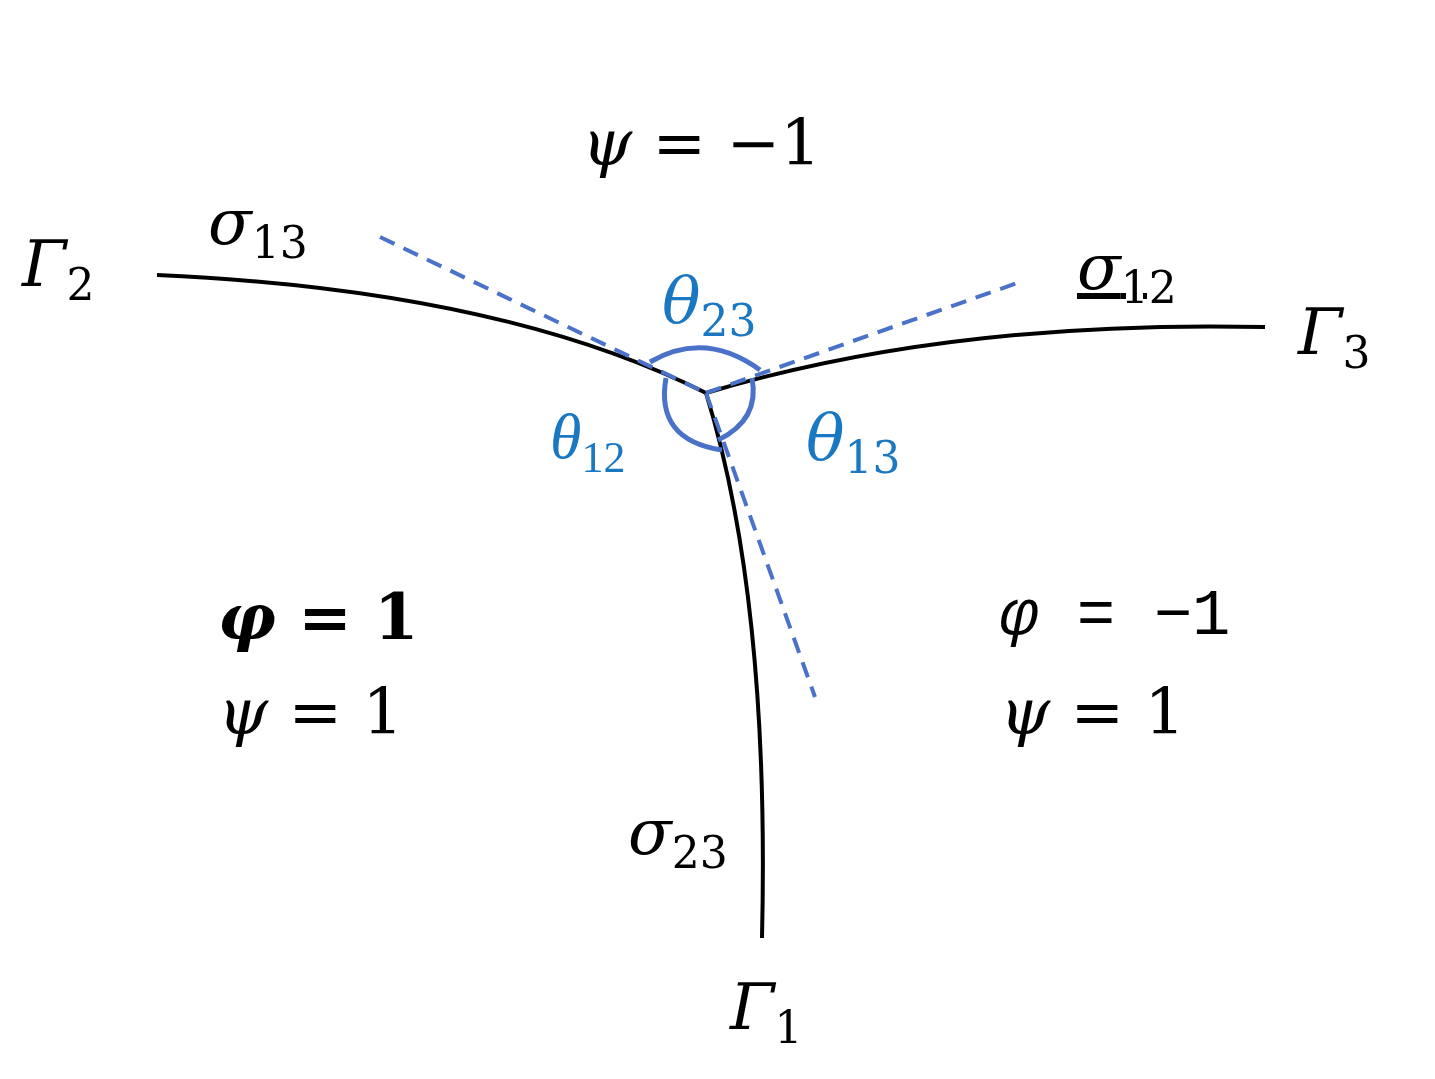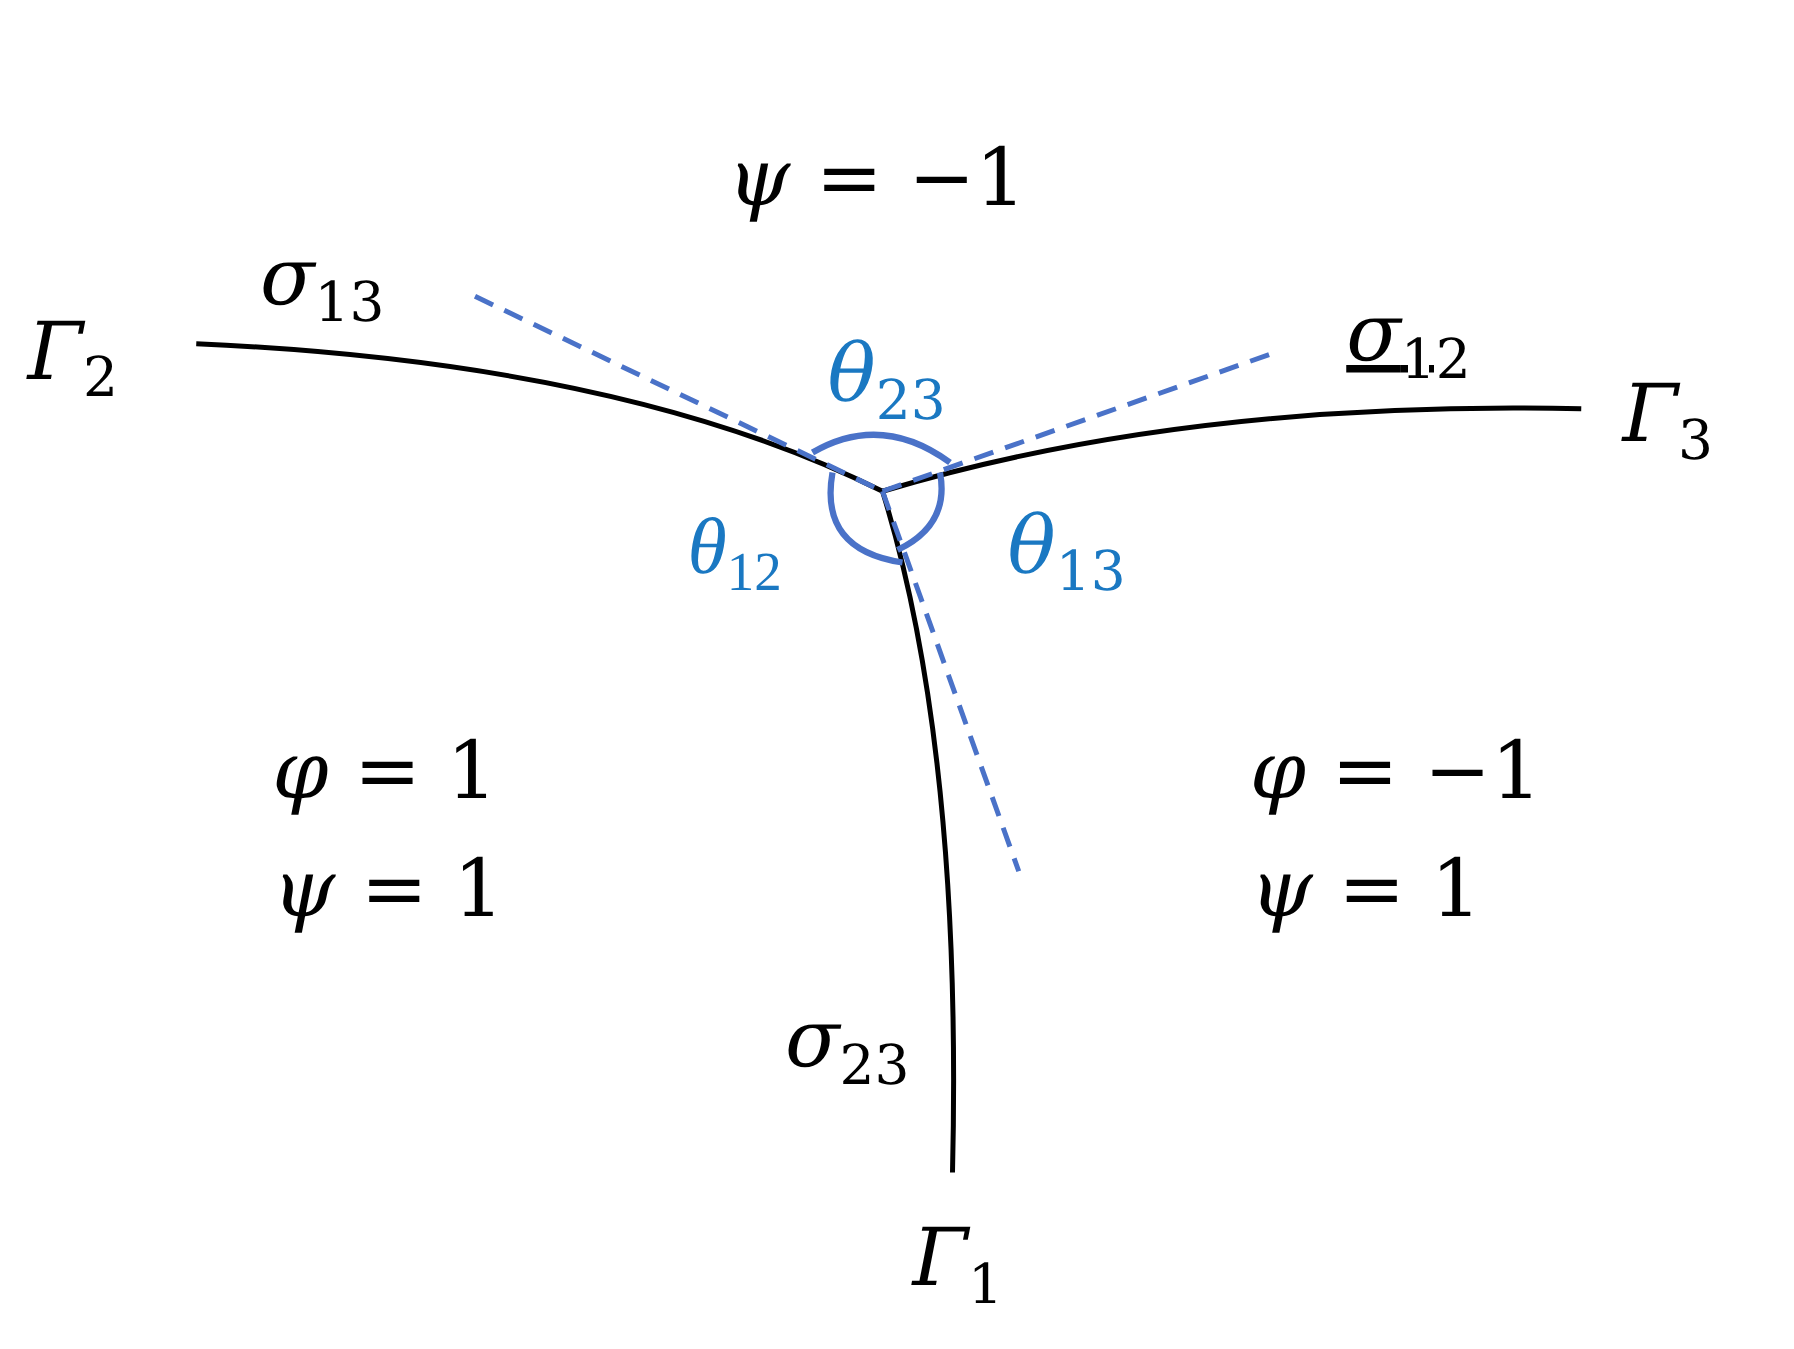--- a/index.html
+++ b/index.html
@@ -22,22 +22,22 @@
  <line x1="706" y1="393" x2="815" y2="697" stroke="#4a72c8" stroke-width="4" stroke-dasharray="16,10"></line>
  <path d="M650,362 Q705,330 760,370" stroke="#4a72c8" stroke-width="5" fill="none"></path>
  <path d="M666,378 Q655,440 722,450" stroke="#4a72c8" stroke-width="5" fill="none"></path>
  <path d="M752,378 Q760,420 718,440" stroke="#4a72c8" stroke-width="5" fill="none"></path>
 </svg>
 
 <div class="lbl" style="left:582px;top:75px;margin-top:36px;"><span>ψ</span><span class="eq"> = −1</span></div>
 <div class="lbl" style="left:208px;top:190px;"><span>σ</span><sub>13</sub></div>
 <div class="lbl" style="left:1077px;top:235px;text-decoration:underline;"><span>σ</span><sub>12</sub></div>
 <div class="lbl" style="left:628px;top:800px;"><span>σ</span><sub>23</sub></div>
-<div class="lbl" style="left:22px;top:250px;"><span>Γ</span><sub>2</sub></div>
+<div class="lbl" style="left:22px;top:232px;"><span>Γ</span><sub>2</sub></div>
 <div class="lbl" style="left:1298px;top:300px;"><span>Γ</span><sub>3</sub></div>
 <div class="lbl" style="left:730px;top:975px;"><span>Γ</span><sub>1</sub></div>
 <div class="lbl blue" style="left:662px;top:268px;"><span>θ</span><sub>23</sub></div>
 <div class="lbl blue" style="left:550px;top:405px;font-family:Liberation Serif, serif;"><span>θ</span><sub>12</sub></div>
 <div class="lbl blue" style="left:806px;top:405px;"><span>θ</span><sub>13</sub></div>
-<div class="lbl" style="left:218px;top:585px;"><span>φ</span><span class="eq"> = 1</span></div>
+<div class="lbl" style="left:218px;top:585px;font-weight:bold;"><span>φ</span><span class="eq"> = 1</span></div>
 <div class="lbl" style="left:218px;top:680px;"><span>ψ</span><span class="eq"> = 1</span></div>
-<div class="lbl" style="left:1000px;top:585px;"><span>φ</span><span class="eq"> = −1</span></div>
+<div class="lbl" style="left:1000px;top:585px;font-family:Liberation Mono, monospace;"><span>φ</span><span class="eq"> = −1</span></div>
 <div class="lbl" style="left:1000px;top:680px;"><span>ψ</span><span class="eq"> = 1</span></div>
 
 </body></html>

